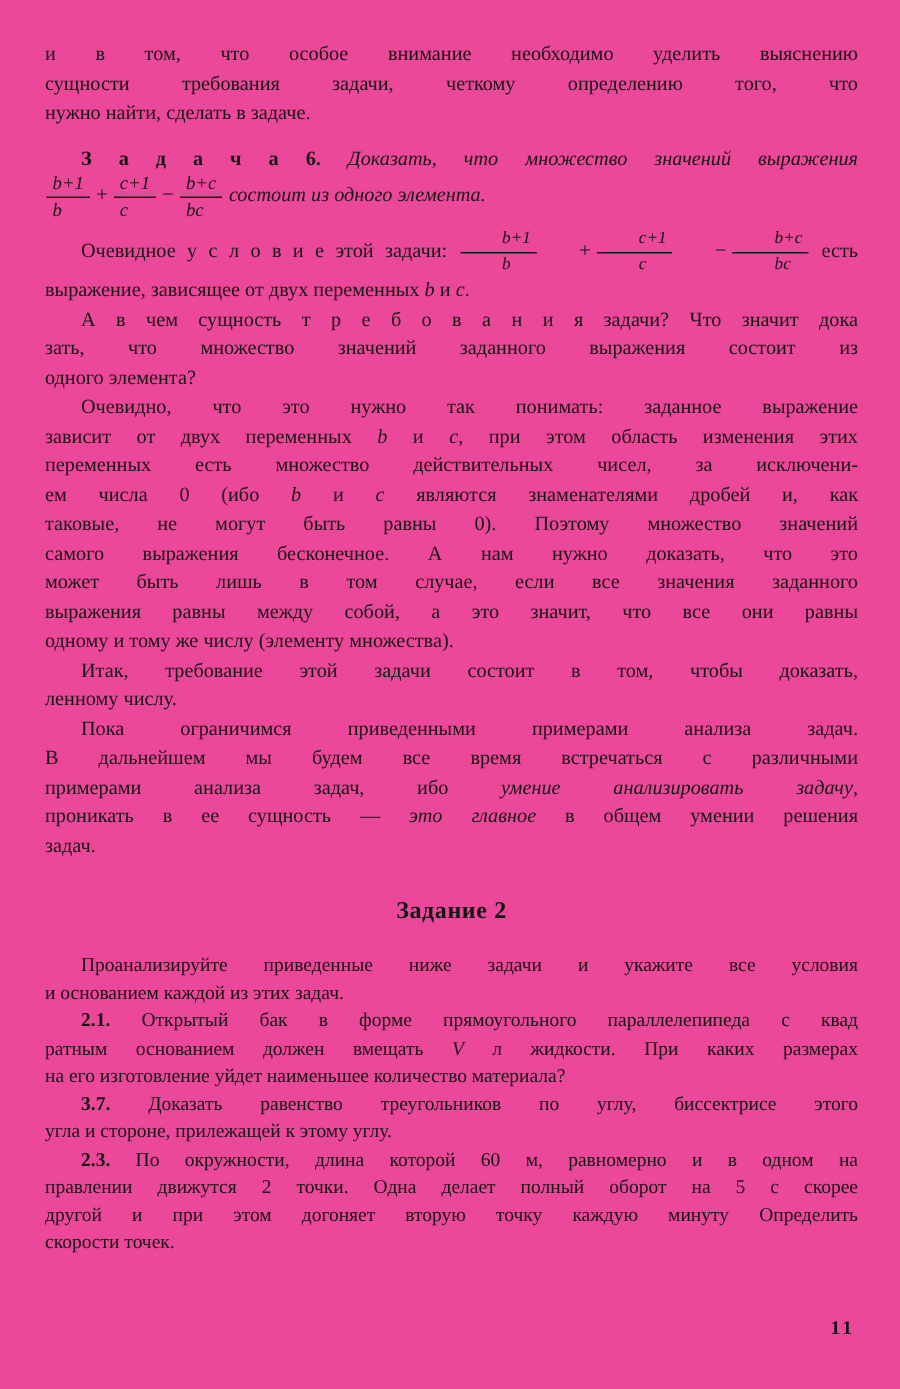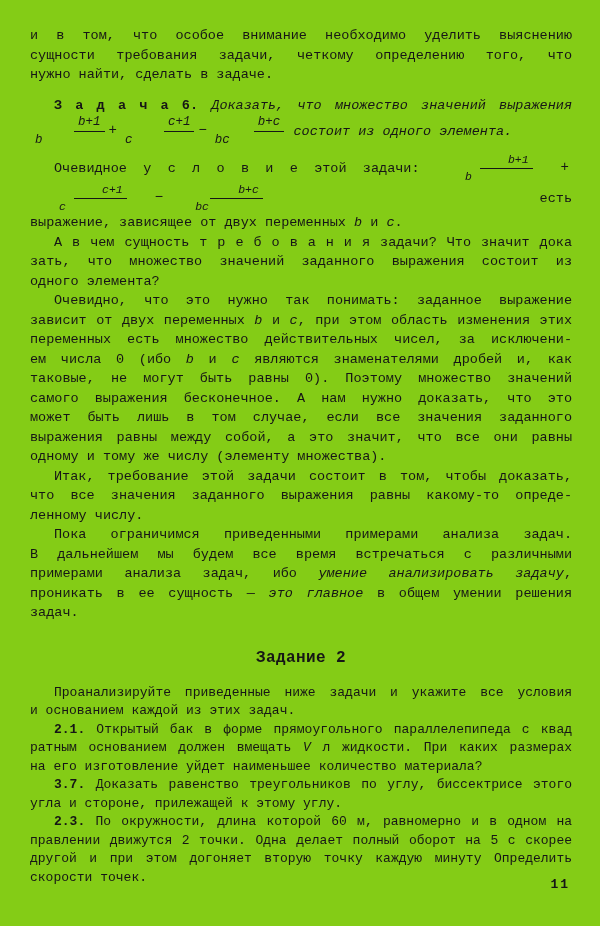--- a/index.html
+++ b/index.html
@@ -1,40 +1,40 @@
 <!DOCTYPE html>
 <html lang="ru"><head>
 <meta charset="utf-8">
 <style>
   html,body{margin:0;padding:0;background:#e8e8e6;}
   .page{
     position:relative;
     width:600px;height:926px;
     margin:0 auto;
-    background:#84cc16;
+    background:#ec4899;
     color:#161616;
-    font-family:Liberation Mono, monospace;
+    font-family:Liberation Serif, serif;
     overflow:hidden;
   }
   .text-col{position:absolute;left:30px;top:26px;width:542px;}
   .para{font-size:13.5px;line-height:19.5px;}
   .para.small{font-size:13px;line-height:18.5px;}
   .mt-lg{margin-top:11px;}
   .mt-sm{margin-top:6px;}
   .line{text-align:justify;text-align-last:justify;}
   .line.last{text-align-last:left;}
   .line.ind{text-indent:24px;}
   .seg.i{font-style:italic;}
   .seg.b{font-weight:bold;}
   .seg.op{display:inline-block;vertical-align:middle;padding:0 3px;font-size:14px;}
   .frac{
     display:inline-block;vertical-align:middle;text-align:center;
     font-style:italic;line-height:1;margin:0 1px;
   }
-  .frac .num{display:block;padding:1px 4px 2px;border-bottom:1.3px solid currentColor;font-size:12.5px;margin-left:43px;}
+  .frac .num{display:block;padding:1px 4px 2px;border-bottom:1.3px solid currentColor;font-size:12.5px;}
   .frac .den{display:block;padding:2px 4px 1px;font-size:12.5px;}
   .frac.sm .num,.frac.sm .den{font-size:11.5px;}
   .heading{
     font-size:16px;font-weight:bold;text-align:center;
     margin:26px 0 17px;letter-spacing:0.4px;
   }
   .page-num{
     position:absolute;top:877px;right:30px;
     font-size:13px;font-weight:bold;letter-spacing:2px;
   }
@@ -68,21 +68,20 @@
         <div class="line"><span class="seg n">переменных есть множество действительных чисел, за исключени-</span></div>
         <div class="line"><span class="seg n">ем числа 0 (ибо </span><span class="seg i">b</span><span class="seg n"> и </span><span class="seg i">c</span><span class="seg n"> являются знаменателями дробей и, как</span></div>
         <div class="line"><span class="seg n">таковые, не могут быть равны 0). Поэтому множество значений</span></div>
         <div class="line"><span class="seg n">самого выражения бесконечное. А нам нужно доказать, что это</span></div>
         <div class="line"><span class="seg n">может быть лишь в том случае, если все значения заданного</span></div>
         <div class="line"><span class="seg n">выражения равны между собой, а это значит, что все они равны</span></div>
         <div class="line last"><span class="seg n">одному и тому же числу (элементу множества).</span></div>
       </div>
       <div class="para">
         <div class="line ind"><span class="seg n">Итак, требование этой задачи состоит в том, чтобы доказать,</span></div>
-        <div class="line"><span class="seg n">что все значения заданного выражения равны какому-то опреде-</span></div>
         <div class="line last"><span class="seg n">ленному числу.</span></div>
       </div>
       <div class="para">
         <div class="line ind"><span class="seg n">Пока ограничимся приведенными примерами анализа задач.</span></div>
         <div class="line"><span class="seg n">В дальнейшем мы будем все время встречаться с различными</span></div>
         <div class="line"><span class="seg n">примерами анализа задач, ибо </span><span class="seg i">умение анализировать задачу</span><span class="seg n">,</span></div>
         <div class="line"><span class="seg n">проникать в ее сущность — </span><span class="seg i">это главное</span><span class="seg n"> в общем умении решения</span></div>
         <div class="line last"><span class="seg n">задач.</span></div>
       </div>
       <div class="heading">Задание 2</div>

